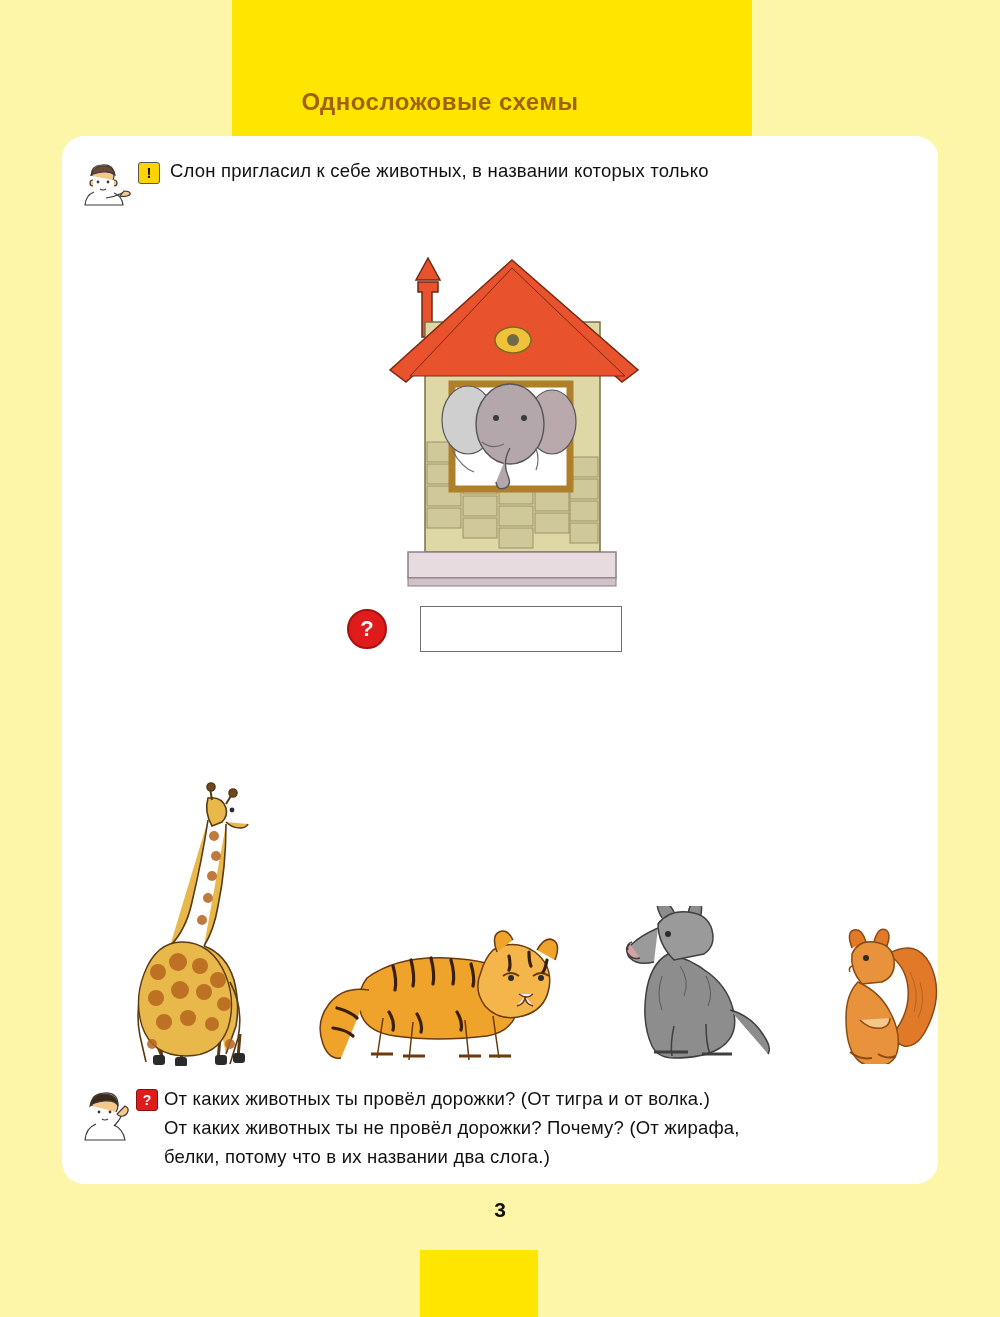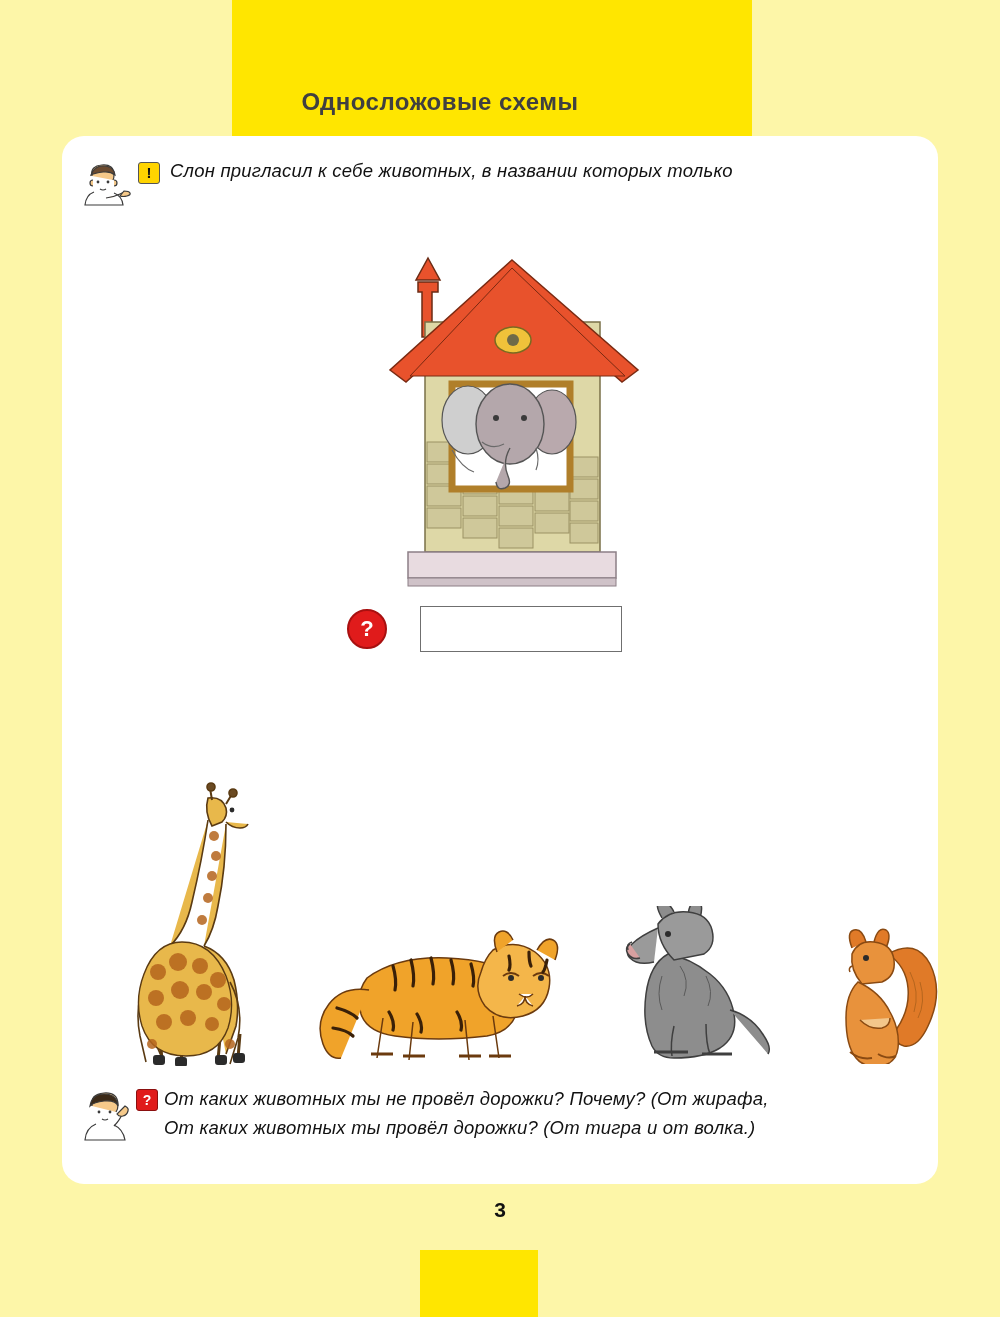--- a/index.html
+++ b/index.html
@@ -32,21 +32,21 @@
     background: #ffe600;
   }
   .page-title {
     position: absolute;
     left: 232px;
     top: 88px;
     width: 416px;
     text-align: center;
     font-size: 24px;
     font-weight: bold;
-    color: #404040;
+    color: #a16207;
     letter-spacing: 0.5px;
   }
   .card {
     position: absolute;
     left: 62px;
     top: 136px;
     width: 876px;
     height: 1048px;
     background: #ffffff;
     border-radius: 22px;
@@ -94,21 +94,21 @@
     text-align: center;
     margin: 5px 6px 0 2px;
   }
   .instr-text {
     font-size: 18.5px;
     line-height: 1.62;
     color: #111;
     text-align: justify;
     letter-spacing: 0.2px;
   }
-  .instr-text .line { display: block; white-space: nowrap; font-style: italic; }
+  .instr-text .line { display: block; white-space: nowrap; }
   
   .house-wrap {
     position: absolute;
     left: 308px;
     top: 116px;
     width: 280px;
     height: 350px;
   }
   
   .answer-row {
@@ -401,20 +401,21 @@
         <circle cx="23" cy="26" r="1.4" fill="#3a3a3a" stroke="none"></circle>
         <circle cx="34" cy="26" r="1.4" fill="#3a3a3a" stroke="none"></circle>
         <path d="M26 33 q3 2 6 0"></path>
         <path d="M20 38 q-10 4 -11 16 l40 0 q-2 -11 -11 -15" fill="#ffffff"></path>
         <path d="M38 40 q6 -6 8 -12 q2 -5 5 -4" fill="#f5c98a"></path>
         <path d="M49 20 q4 2 3 5 q-1 4 -5 5 q-4 1 -6 -2z" fill="#f5c98a"></path>
       </g>
     </svg>
     <div class="q-badge-small">?</div>
     <div class="instr-text">
+      <span class="line">От каких животных ты провёл дорожки? (От тигра и от волка.)</span>
       <span class="line">От каких животных ты не провёл дорожки? Почему? (От жирафа,</span>
-      <span class="line">От каких животных ты провёл дорожки? (От тигра и от волка.)</span>
+      <span class="line">белки, потому что в их названии два слога.)</span>
     </div>
   </div>
 
 </div>
 
 <div class="page-number">3</div>
 
 </body></html>

